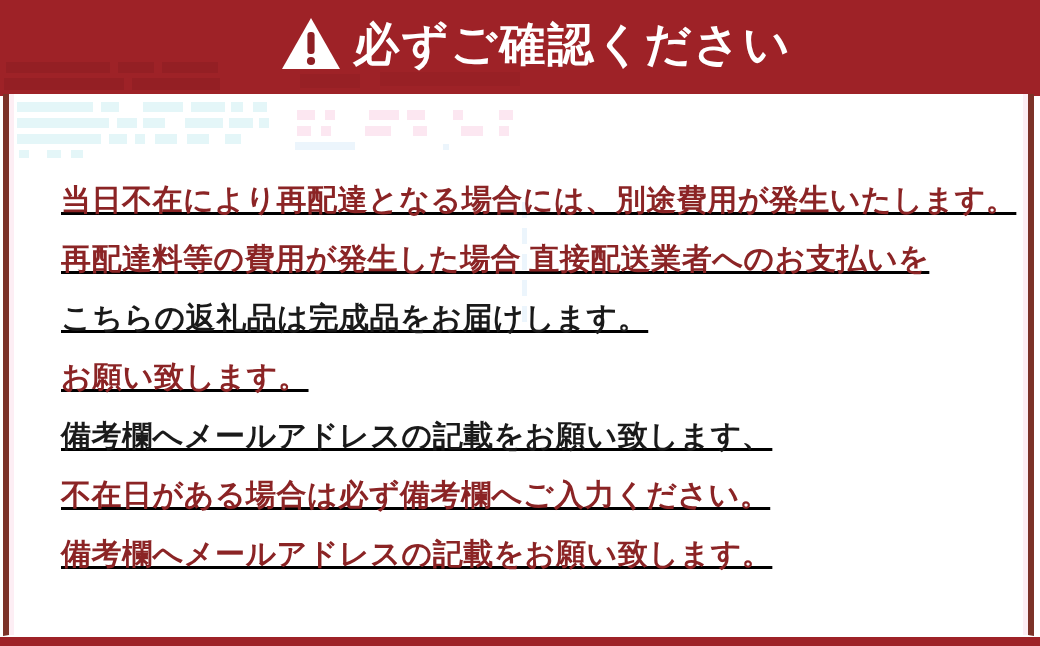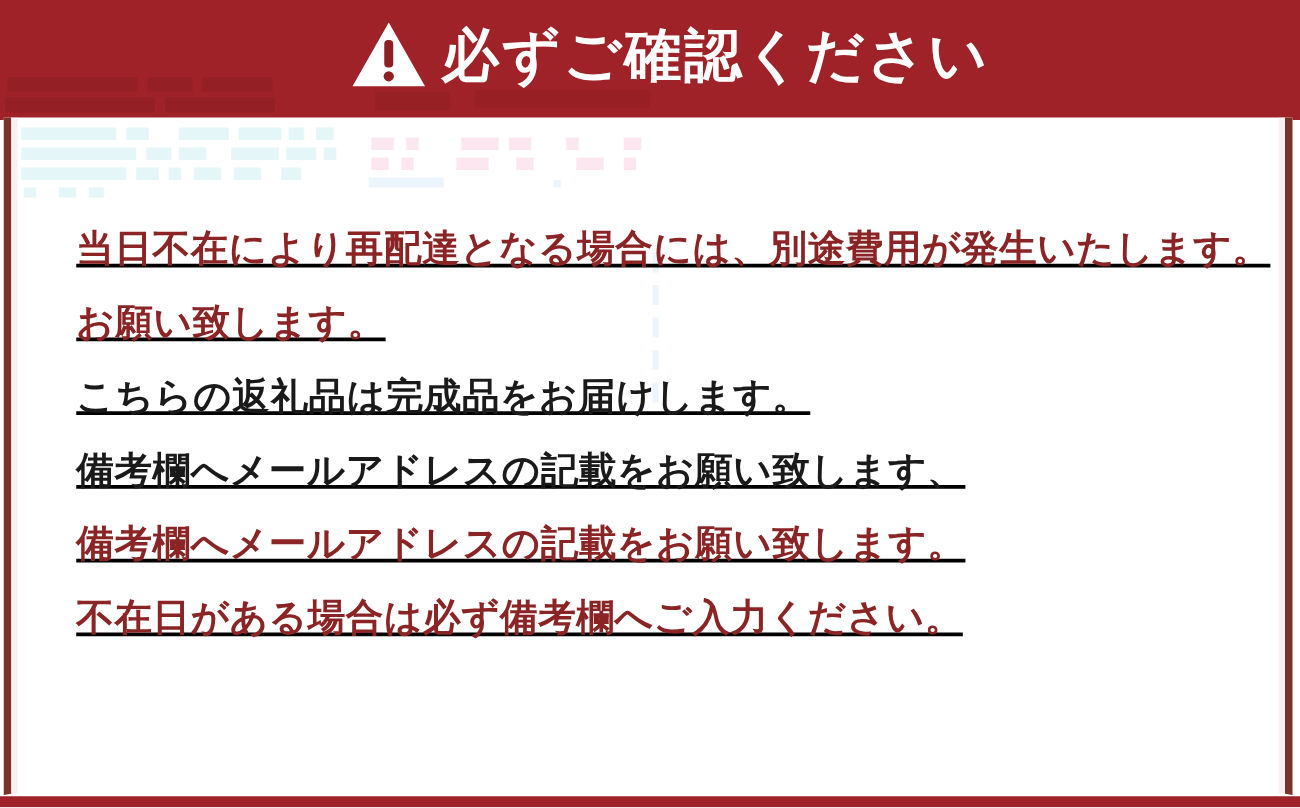--- a/index.html
+++ b/index.html
@@ -206,23 +206,24 @@
     <div class="ghost ghost-bl" style="left:434px; top:50px; width:6px;  height:6px;"></div>
 
     <div class="ghost ghost-bl" style="left:513px; top:108px; width:5px; height:16px;"></div>
     <div class="ghost ghost-bl" style="left:513px; top:134px; width:5px; height:16px;"></div>
     <div class="ghost ghost-bl" style="left:513px; top:160px; width:5px; height:16px;"></div>
     <div class="ghost ghost-bl" style="left:513px; top:186px; width:5px; height:16px;"></div>
     <div class="ghost ghost-bl" style="left:513px; top:212px; width:5px; height:16px;"></div>
 
     <div class="body-copy">
       <div class="copy-line red">当日不在により再配達となる場合には、別途費用が発生いたします。</div>
+      <div class="copy-line red">再配達料等の費用が発生した場合 直接配送業者へのお支払いを</div>
+      <div class="copy-line black">こちらの返礼品は完成品をお届けします。</div>
       <div class="copy-line red">お願い致します。</div>
-      <div class="copy-line black">こちらの返礼品は完成品をお届けします。</div>
       <div class="copy-line black">備考欄へメールアドレスの記載をお願い致します、</div>
+      <div class="copy-line red">不在日がある場合は必ず備考欄へご入力ください。</div>
       <div class="copy-line red">備考欄へメールアドレスの記載をお願い致します。</div>
-      <div class="copy-line red">不在日がある場合は必ず備考欄へご入力ください。</div>
     </div>
   </div>
 
   <div class="bottom-band"></div>
 
 </div>
 
 </body></html>

